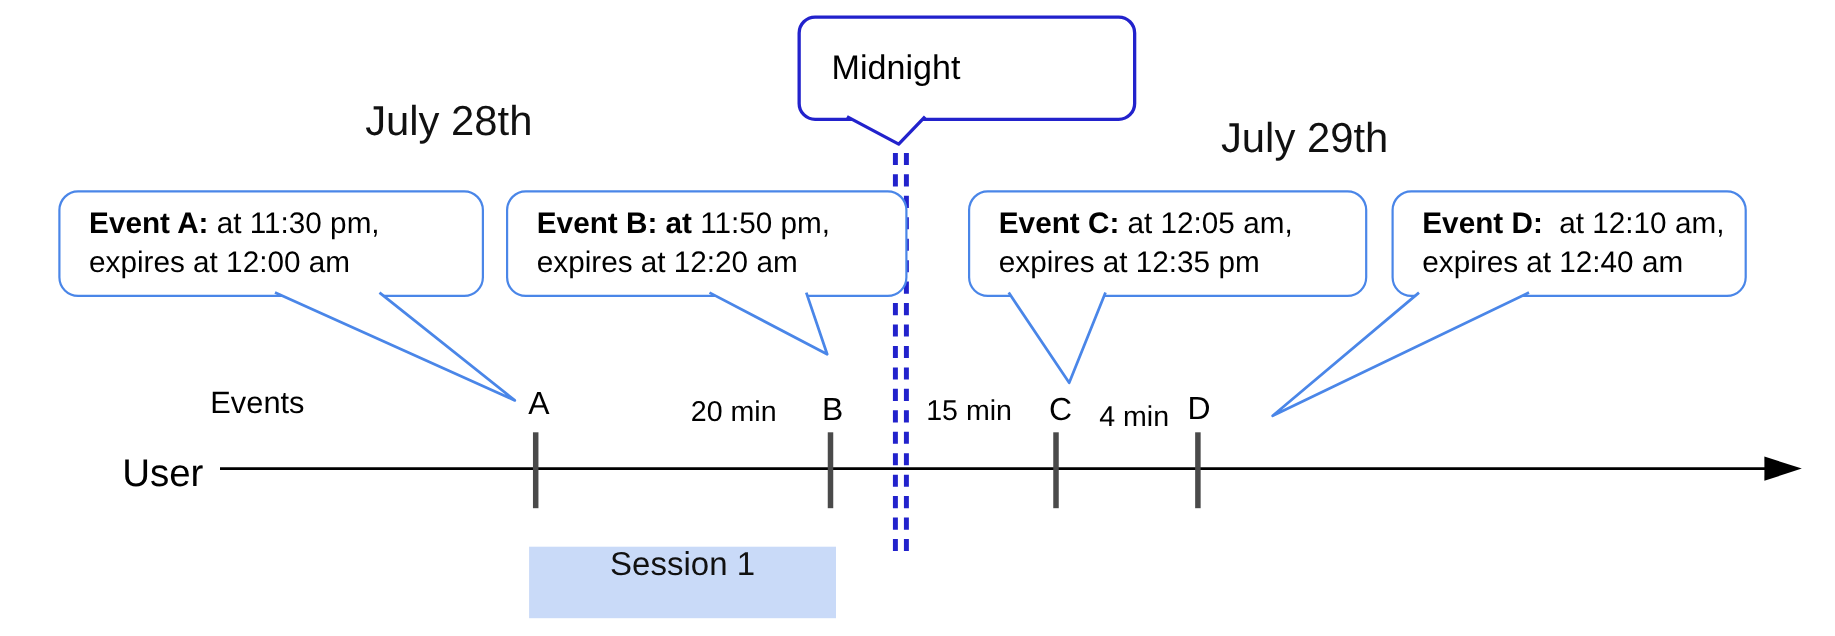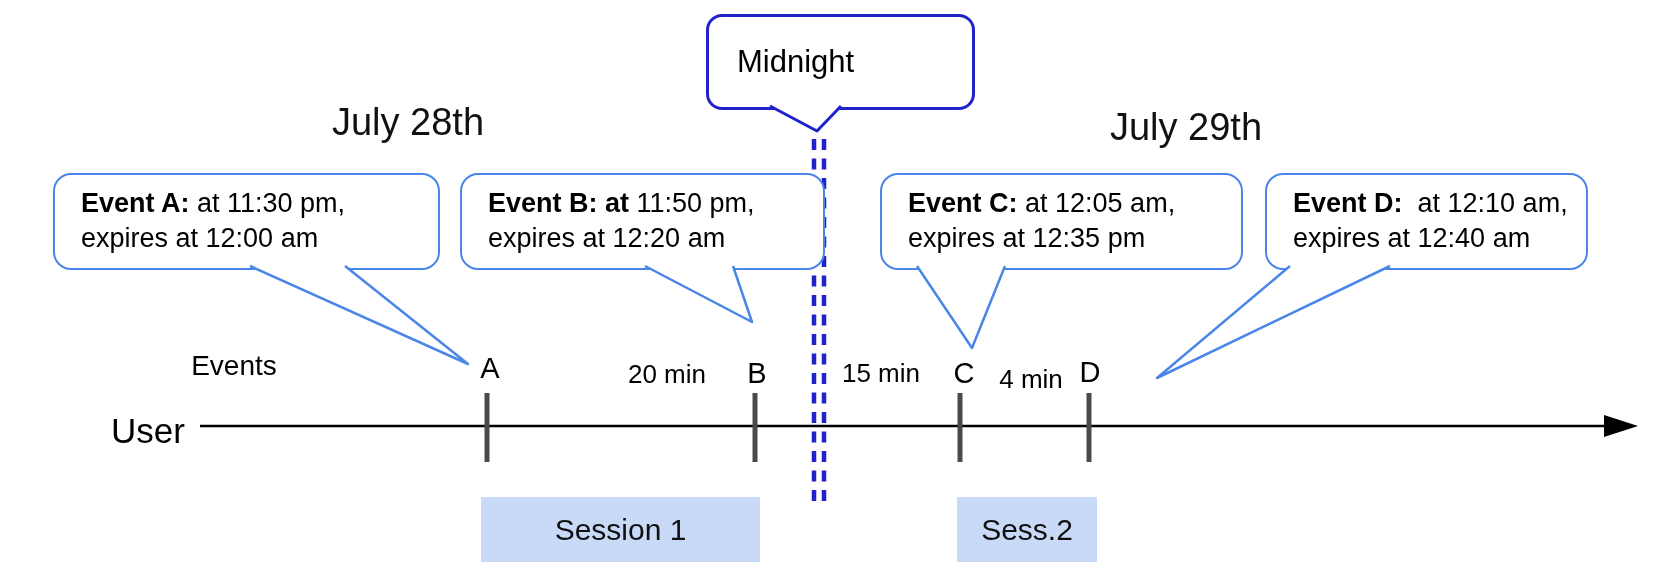--- a/index.html
+++ b/index.html
@@ -53,21 +53,21 @@
   }
   .lbl-tick{font-size:29px;}
   .lbl-gap{font-size:26px;}
   .lbl-events{font-size:28px;}
   .lbl-user{font-size:35px;}
 
   
   .session{
     position:absolute;top:497px;height:65px;
     background:#c9daf8;
-    display:flex;align-items:center;justify-content:center;
+    display:flex;align-items:flex-start;justify-content:center;
     font-size:30px;color:#111;
     z-index:4;
   }
   svg{display:block;}
 </style>
 </head>
 <body>
 
 <div class="stage">
 
@@ -78,24 +78,24 @@
 
     <line x1="487" y1="393" x2="487" y2="462" stroke="#4a4a4a" stroke-width="5"></line>
     <line x1="755" y1="393" x2="755" y2="462" stroke="#4a4a4a" stroke-width="5"></line>
     <line x1="960" y1="393" x2="960" y2="462" stroke="#4a4a4a" stroke-width="5"></line>
     <line x1="1089" y1="393" x2="1089" y2="462" stroke="#4a4a4a" stroke-width="5"></line>
 
     <line x1="814" y1="139" x2="814" y2="503" stroke="#2222cc" stroke-width="4.5" stroke-dasharray="11 8.5"></line>
     <line x1="824" y1="139" x2="824" y2="503" stroke="#2222cc" stroke-width="4.5" stroke-dasharray="11 8.5"></line>
   </svg>
 
-  <div class="date-title" style="left:408px;top:122px">July 28th</div>
+  <div class="date-title" style="left:408px;top:111px">July 28th</div>
   <div class="date-title" style="left:1186px;top:127px">July 29th</div>
 
-  <div class="callout-midnight" style="left:706px;top:14px;width:269px;height:96px">
+  <div class="callout-midnight" style="left:725px;top:14px;width:308px;height:96px">
     <span>Midnight</span>
   </div>
 
   <div class="callout" style="left:25px;top:173px;width:387px;height:97px">
     <div class="line"><span class="b">Event A:</span><span> at 11:30 pm,</span></div>
     <div class="line">expires at 12:00 am</div>
   </div>
 
   <div class="callout" style="left:432px;top:173px;width:365px;height:97px">
     <div class="line"><span class="b">Event B: at</span><span> 11:50 pm,</span></div>
@@ -128,17 +128,14 @@
   <div class="lbl lbl-tick" style="left:964px;top:373px">C</div>
   <div class="lbl lbl-tick" style="left:1090px;top:372px">D</div>
 
   <div class="lbl lbl-gap" style="left:667px;top:374px">20 min</div>
   <div class="lbl lbl-gap" style="left:881px;top:373px">15 min</div>
   <div class="lbl lbl-gap" style="left:1031px;top:379px">4 min</div>
 
   <div class="session" style="left:481px;width:279px">
     <span>Session 1</span>
   </div>
-  <div class="session" style="left:957px;width:140px">
-    <span>Sess.2</span>
-  </div>
 
 </div>
 
 </body></html>

